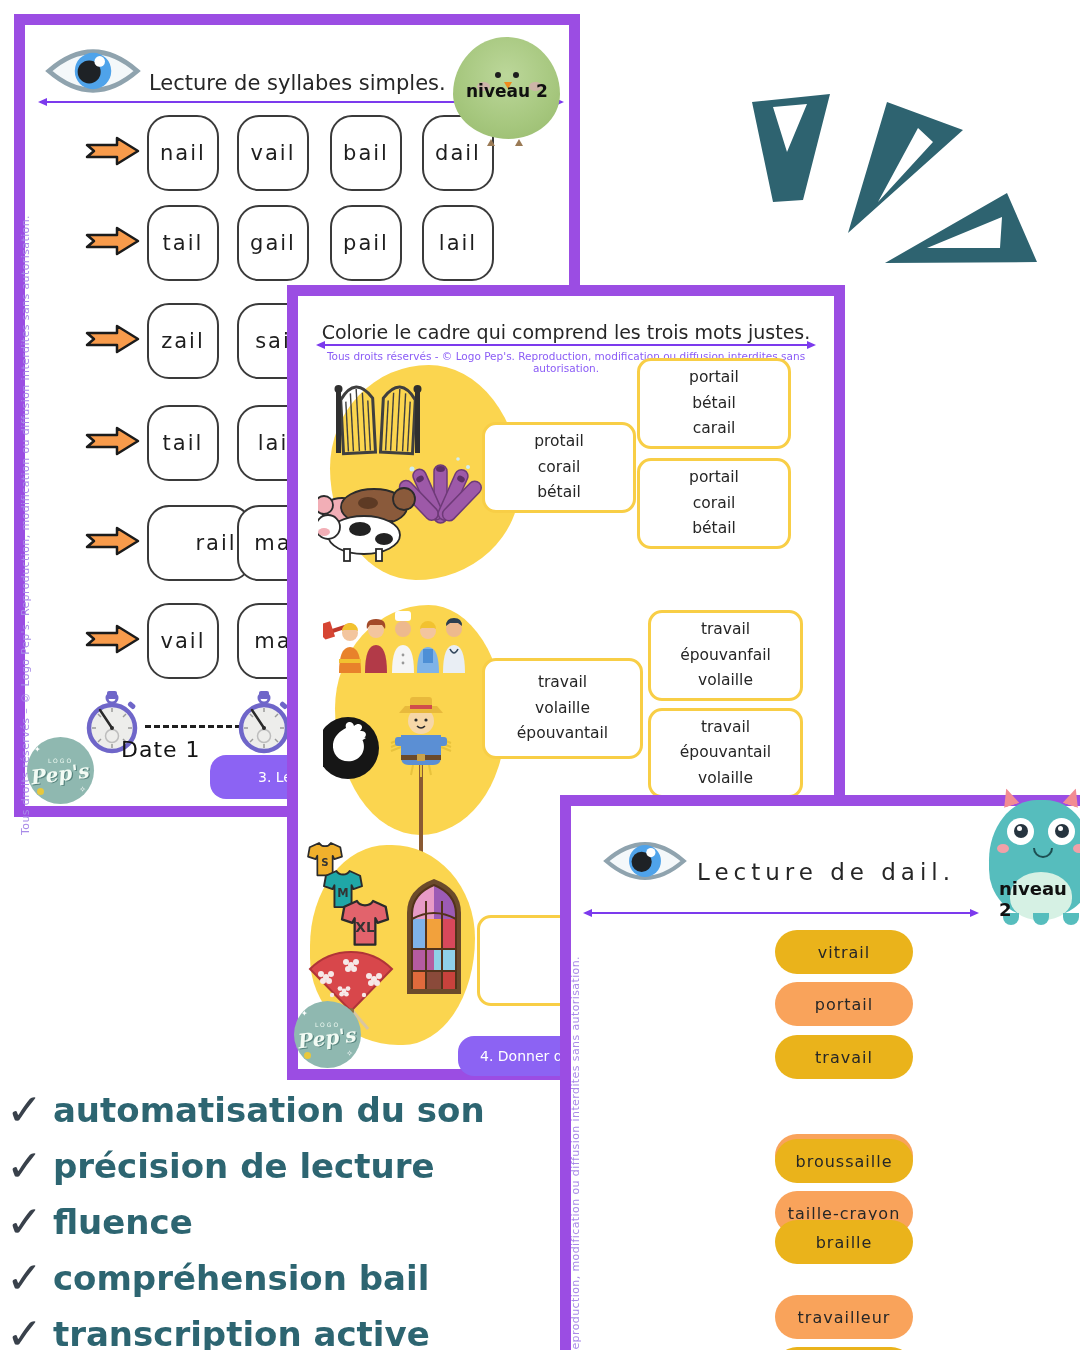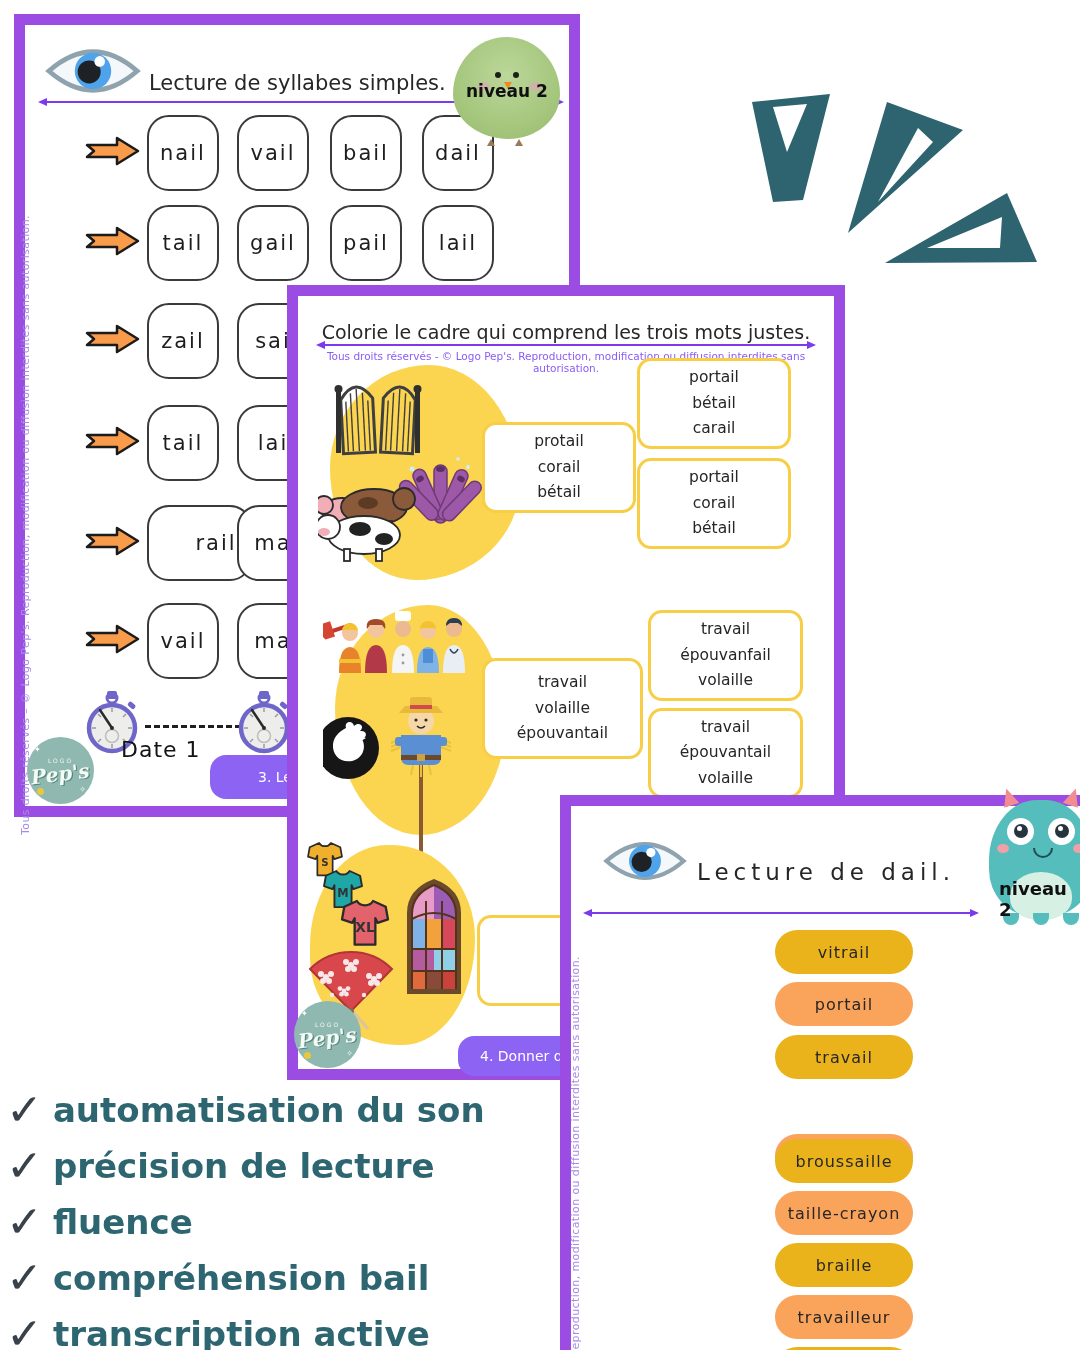--- a/index.html
+++ b/index.html
@@ -602,21 +602,21 @@
       </div>
     <div class="pill orange" style="top:291px;margin-top:37px;">
         <span>trouvaille</span>
       </div>
     <div class="pill gold" style="top:333px;">
         <span>broussaille</span>
       </div>
     <div class="pill orange" style="top:385px;">
         <span>taille-crayon</span>
       </div>
-    <div class="pill gold" style="top:437px;">
+    <div class="pill gold" style="top:414px;">
         <span>braille</span>
       </div>
     <div class="pill orange" style="top:489px;">
         <span>travailleur</span>
       </div>
     <div class="pill gold" style="top:541px;"></div>
   </section>
 
   <div class="checklist">
     <div class="check-row">

